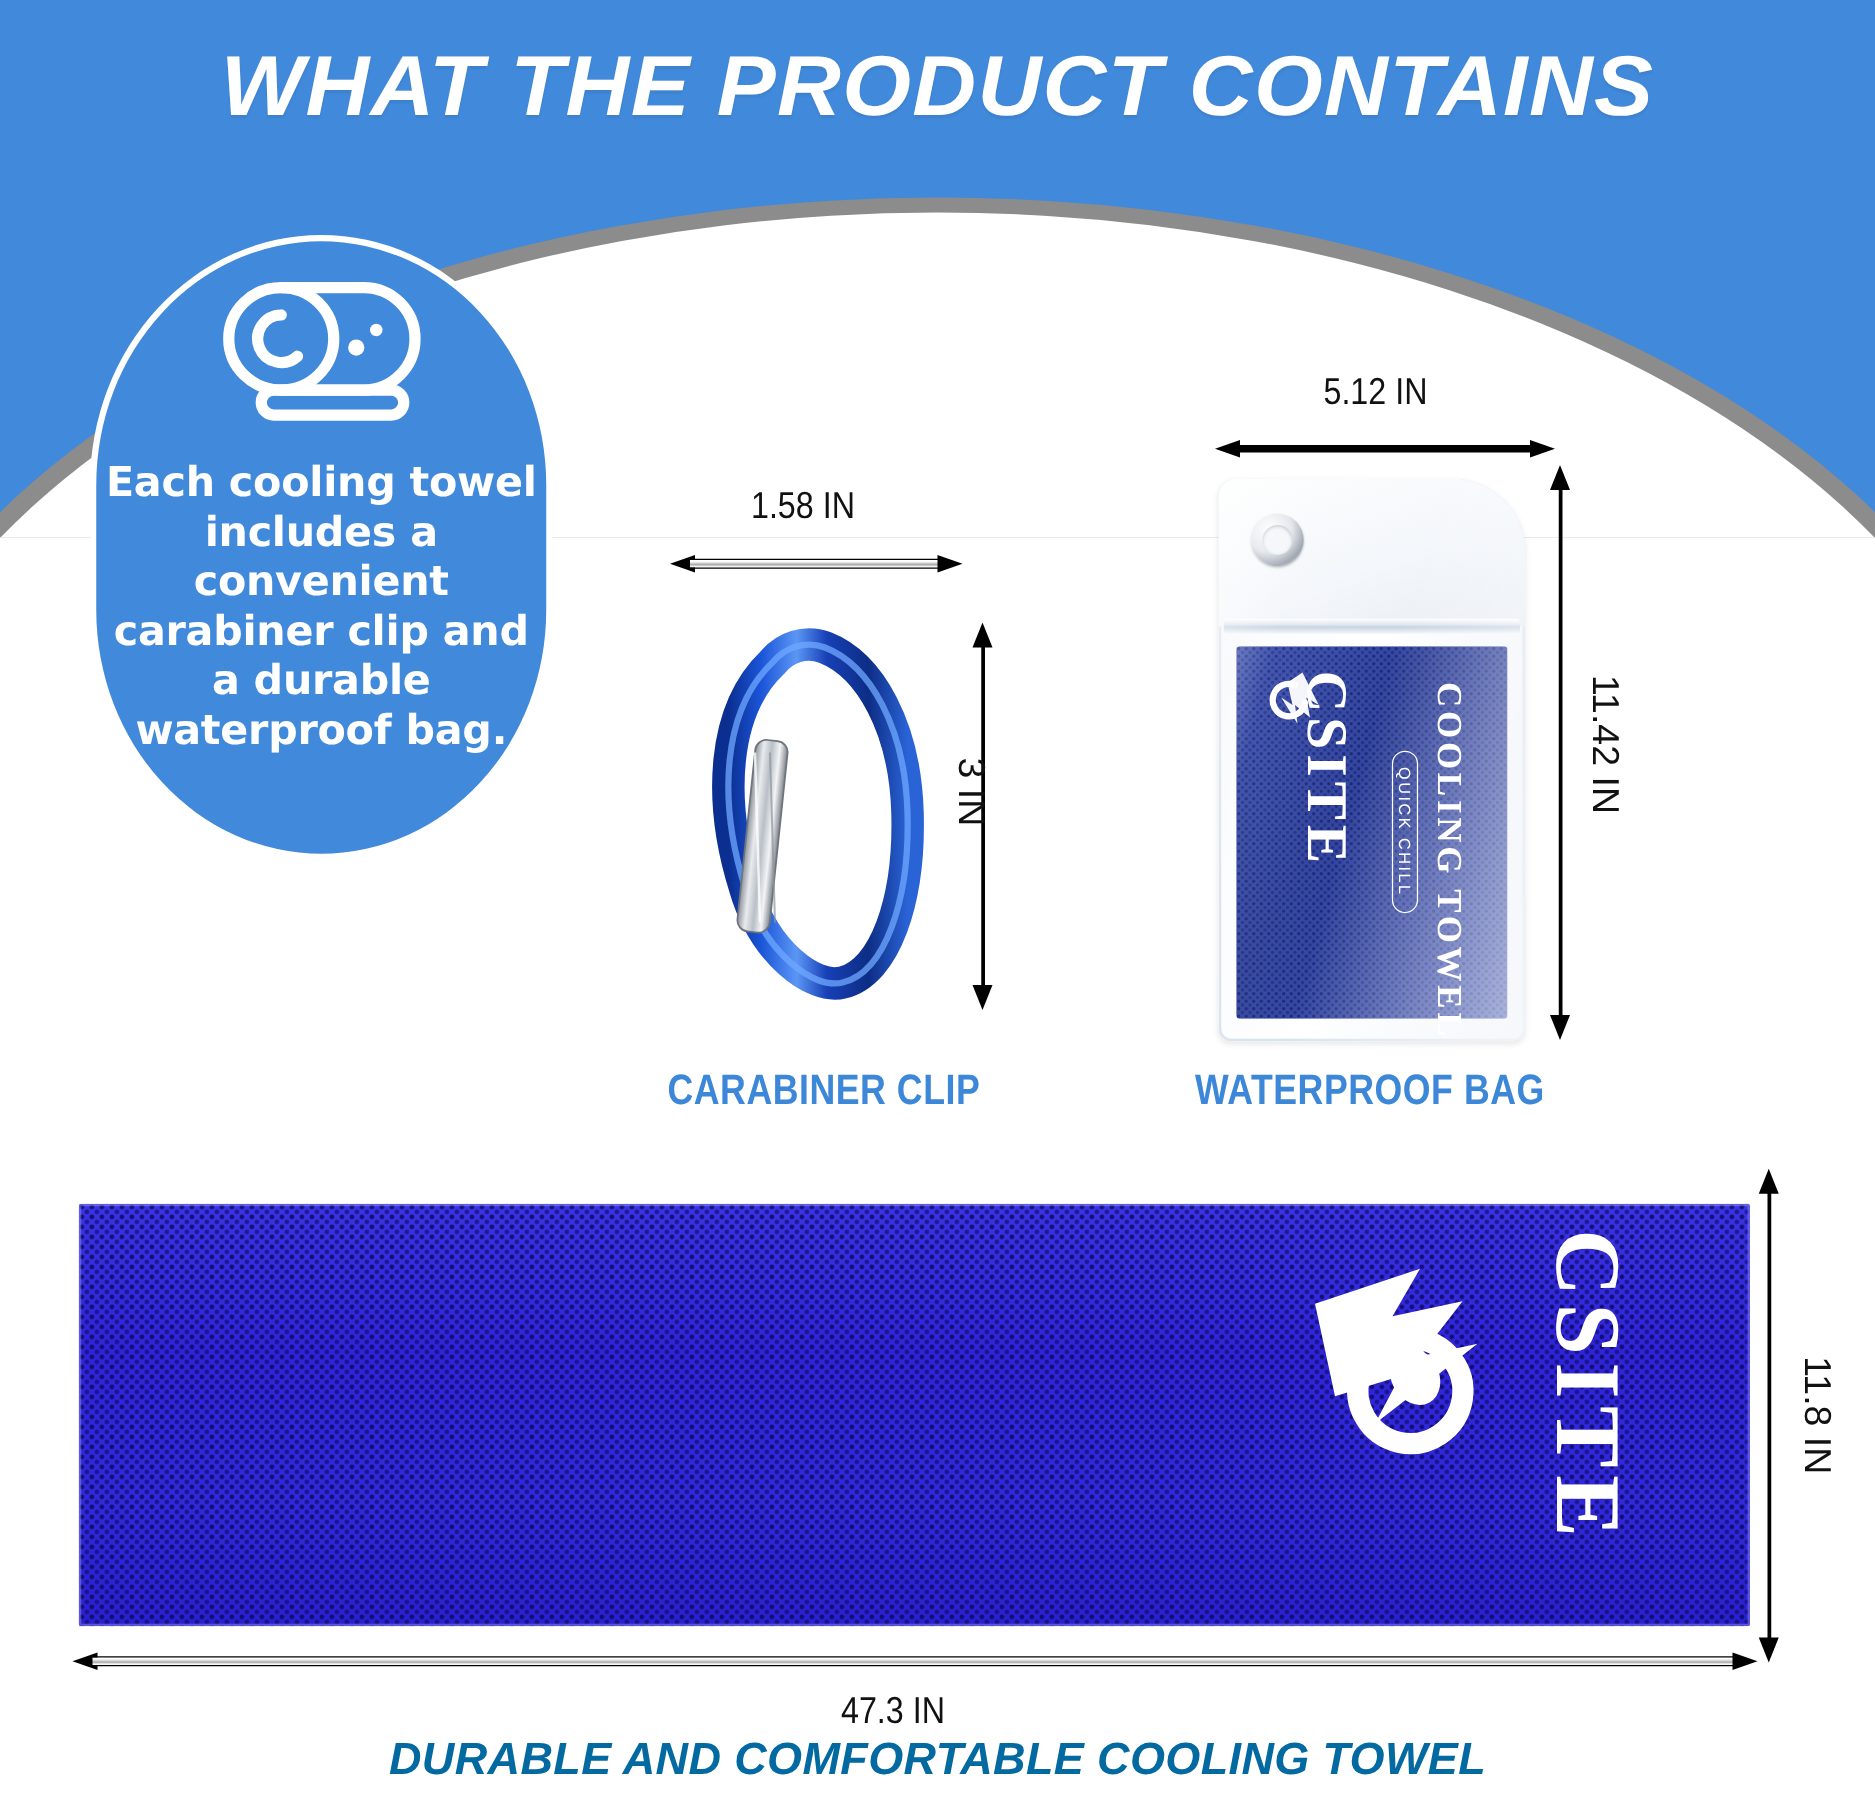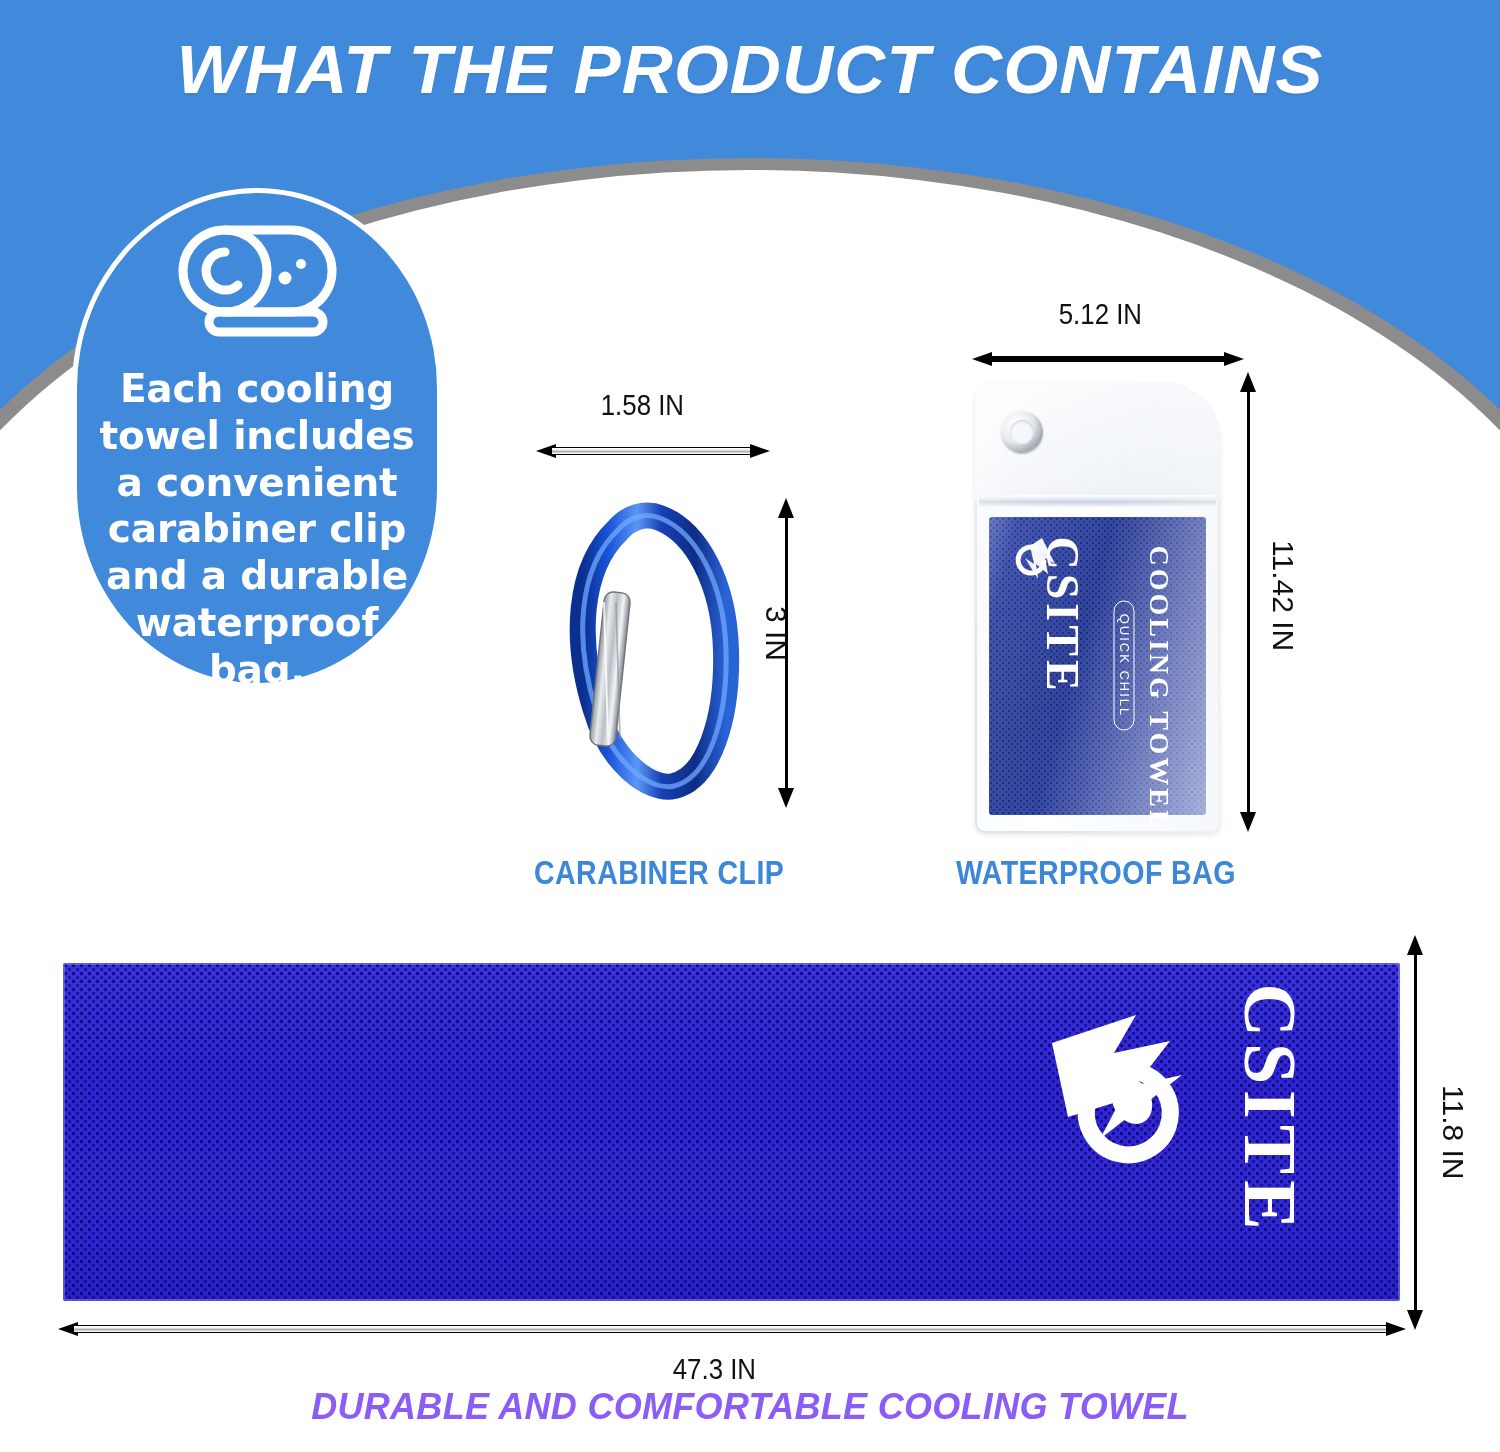--- a/index.html
+++ b/index.html
@@ -43,42 +43,42 @@
     position:absolute;inset:0;
     background:#4189DA;
     border:5px solid #ffffff;
     border-radius:185px/200px;
     box-sizing:border-box;
   }
   .badge-icon{position:absolute;left:50%;top:32px;transform:translateX(-50%);}
   .badge-text{
     position:absolute;left:10px;right:10px;top:178px;
     text-align:center;color:#ffffff;
-    font-size:39px;font-weight:bold;line-height:1.2;
+    font-size:33px;font-weight:bold;line-height:1.2;
     font-family:"DejaVu Sans", sans-serif;
     letter-spacing:-.2px;
   }
 
   
   .dim-label{
     position:absolute;color:#111;
     font-family:"Liberation Sans", sans-serif;
     font-size:30px;font-weight:400;white-space:nowrap;
     transform-origin:center center;
   }
   .dim-label.narrow{transform:scaleX(.86);}
   .caption{
     position:absolute;color:#3C87D8;
     font-family:"Liberation Sans", sans-serif;
     font-size:34px;font-weight:bold;letter-spacing:.5px;
     white-space:nowrap;transform:scaleX(.84);transform-origin:left center;
   }
   .footer-caption{
     position:absolute;left:0;top:1386px;width:1500px;text-align:center;
-    color:#8b5cf6;font-family:"Liberation Sans", sans-serif;
+    color:#0369a1;font-family:"Liberation Sans", sans-serif;
     font-size:36px;font-weight:bold;font-style:italic;letter-spacing:.3px;
     white-space:nowrap;
   }
 
   
   .hline{position:absolute;height:14px;}
   .hline .bar{
     position:absolute;left:16px;right:16px;top:3px;height:8px;
     background:linear-gradient(#fff 0%,#fff 18%,#d9d9d9 40%,#a8a8a8 62%,#efefef 85%,#fff 100%);
     border-top:1.5px solid #000;border-bottom:1.5px solid #000;

